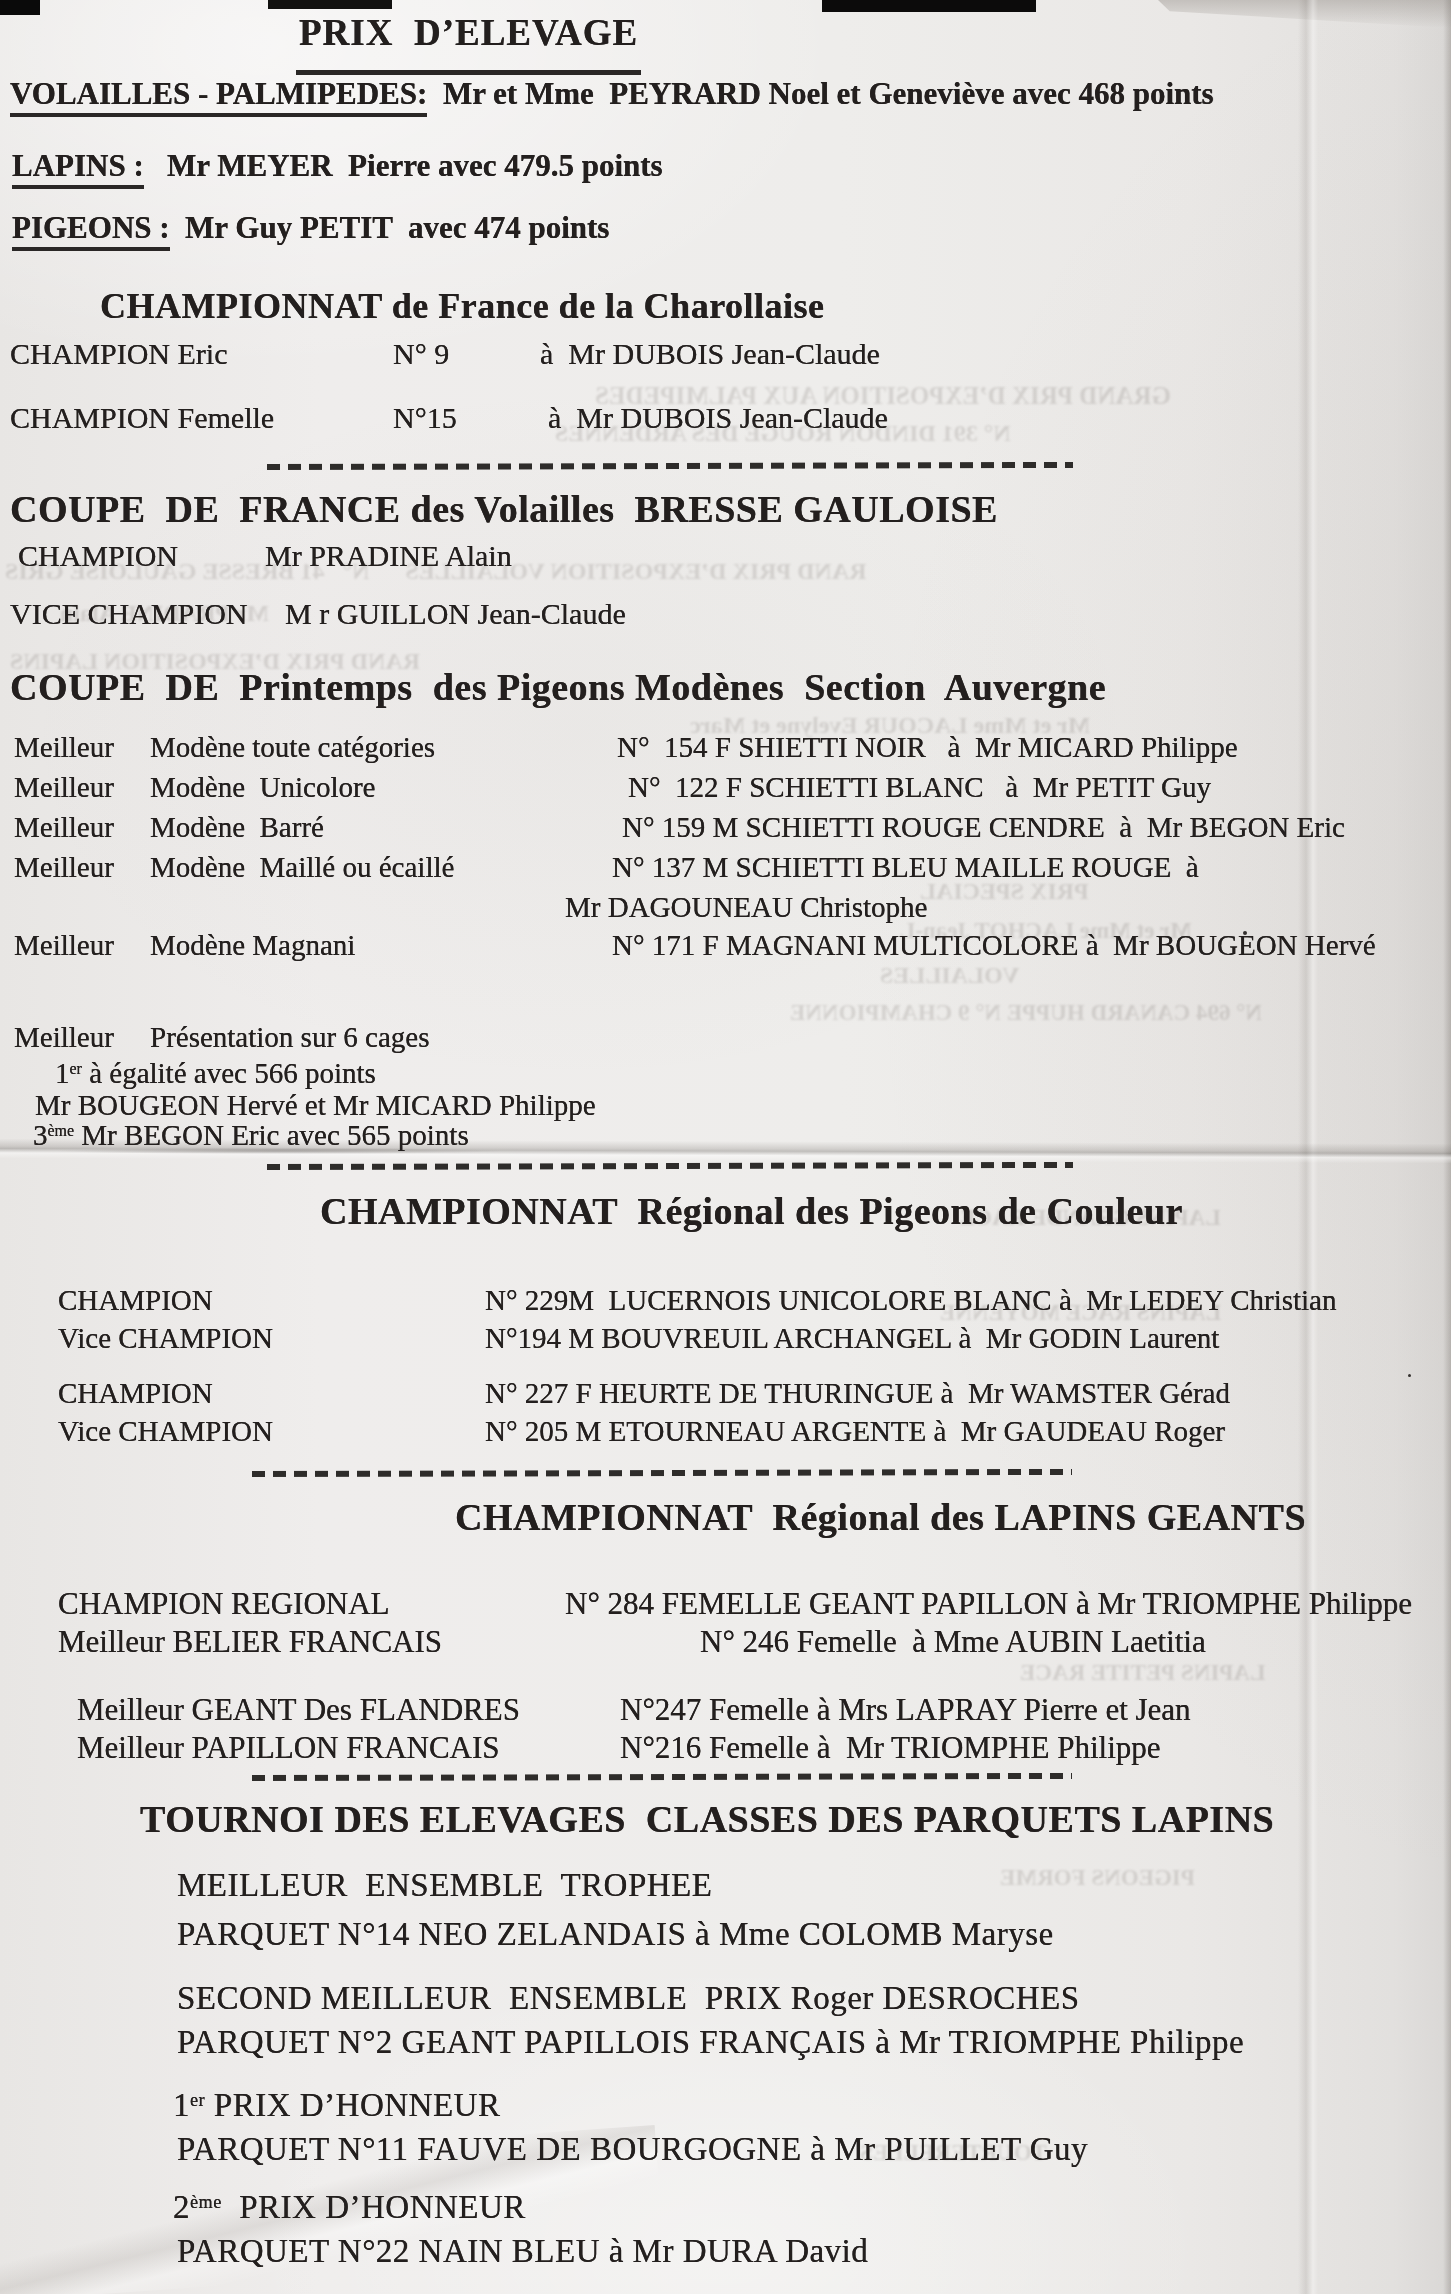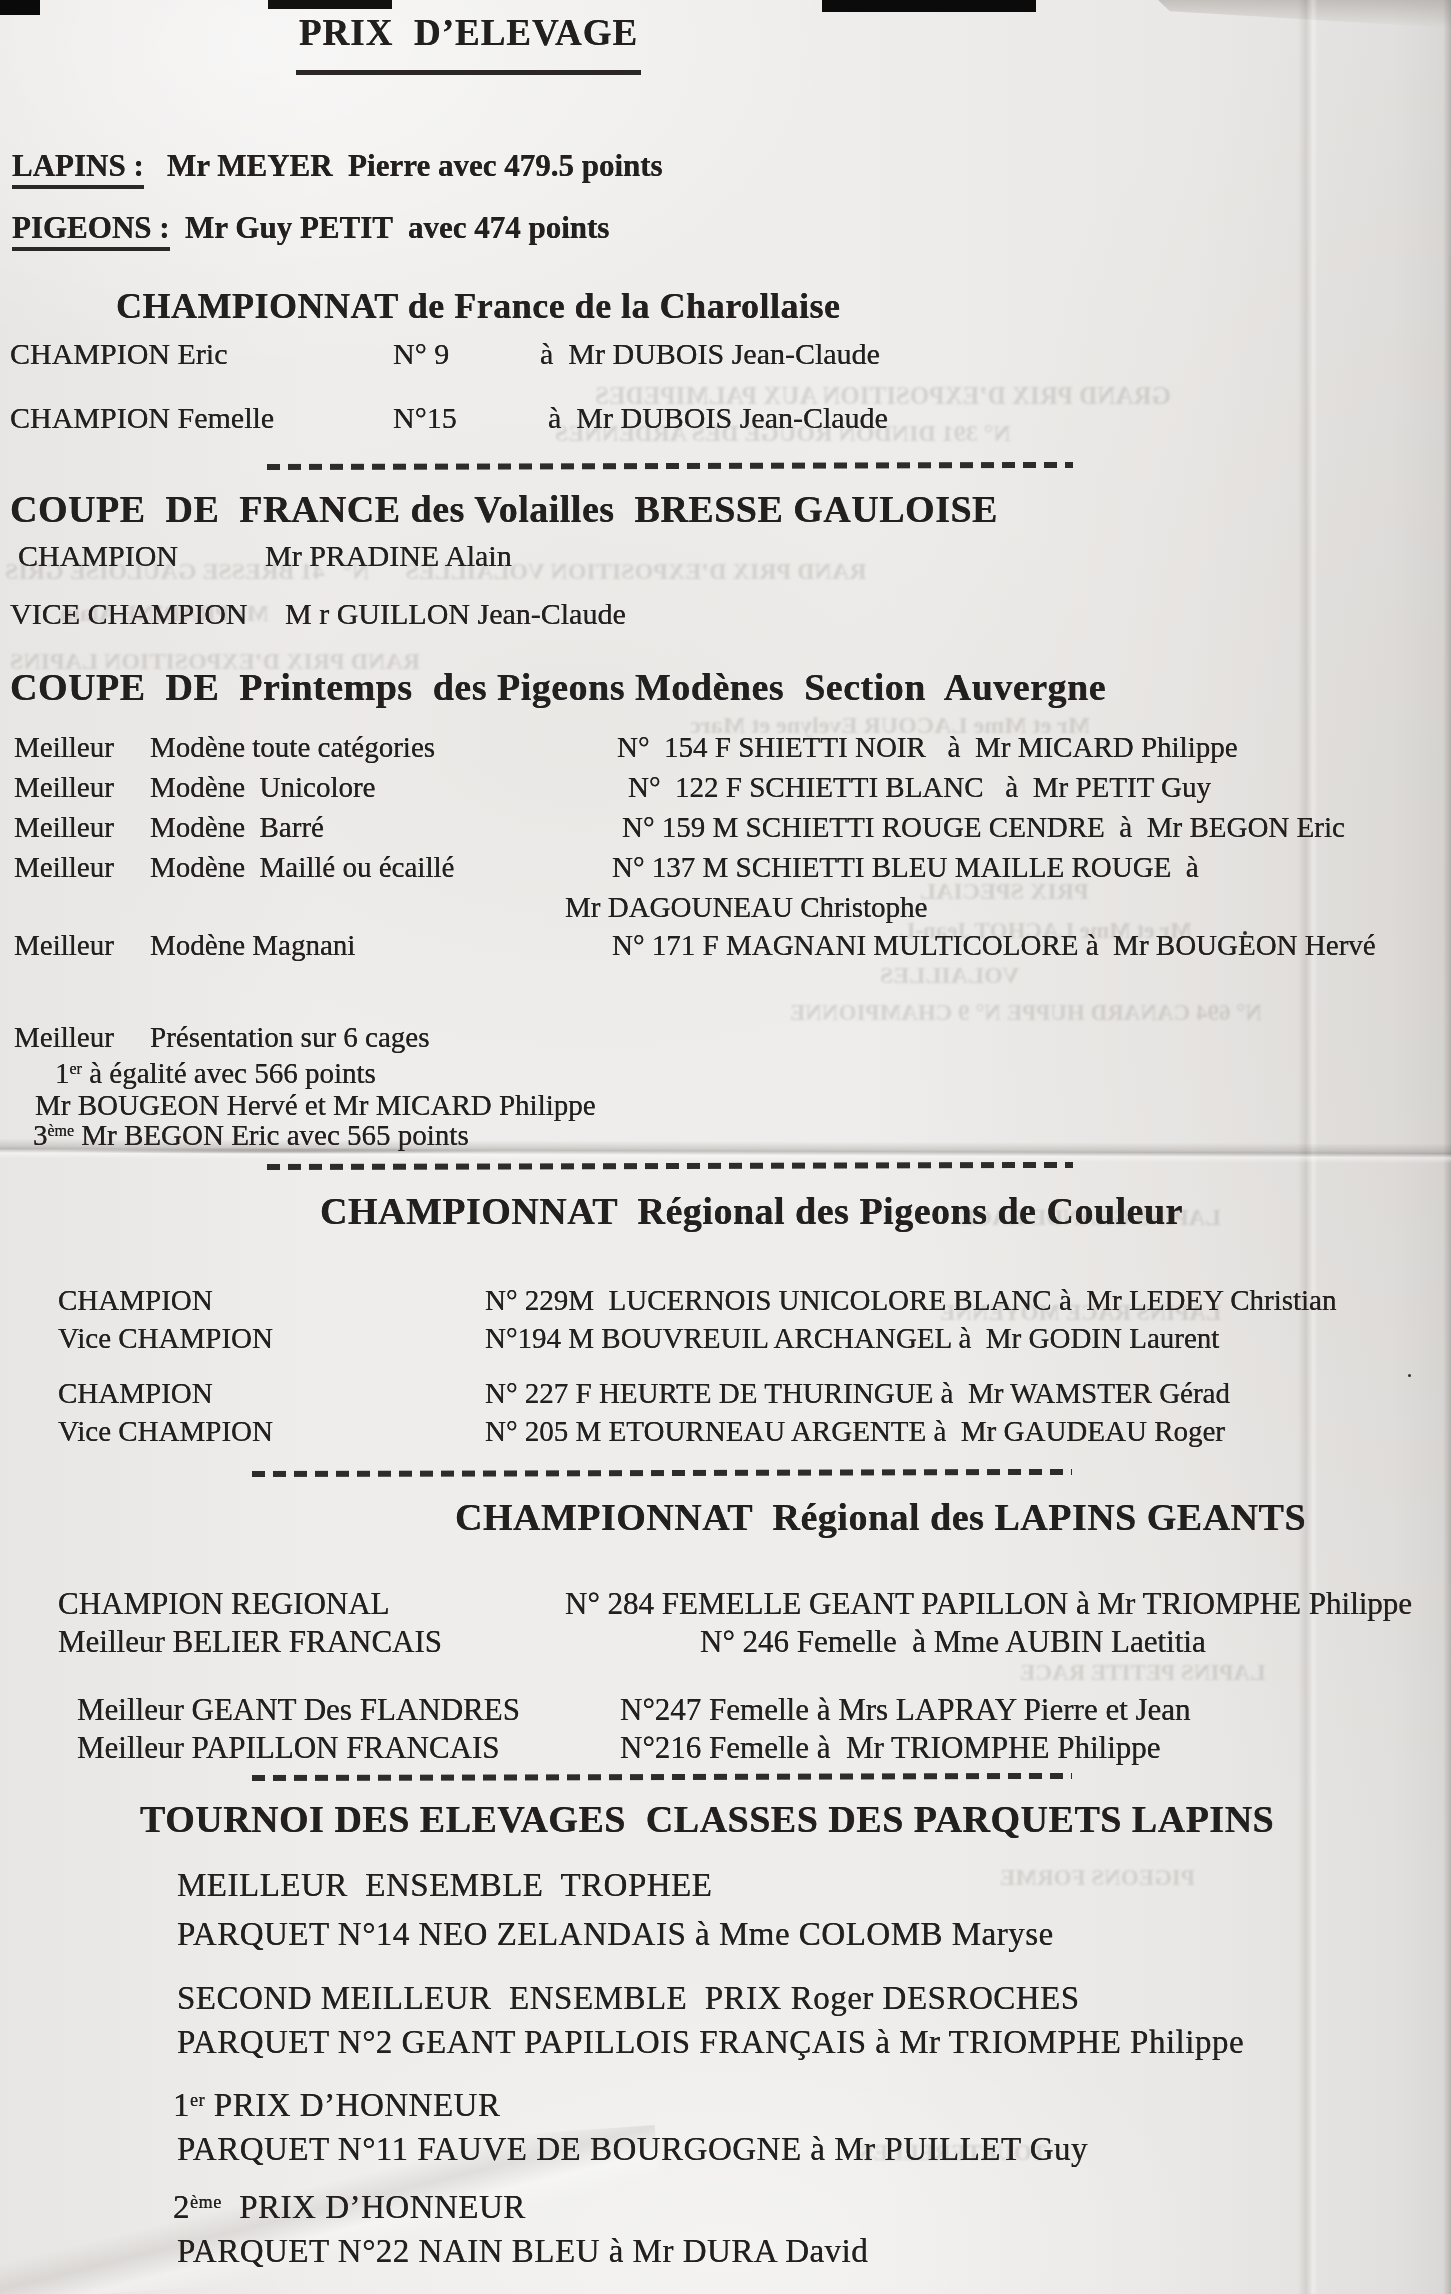--- a/index.html
+++ b/index.html
@@ -80,24 +80,25 @@
   <div class="bleed" style="left:880px;top:962px;font-size:24px;">VOLAILLES</div>
   <div class="bleed" style="left:790px;top:1000px;font-size:23px;">N° 694 CANARD HUPPE N° 9 CHAMPIONNE</div>
   <div class="bleed" style="left:960px;top:1205px;font-size:23px;">LAPINS GRANDE RACE</div>
   <div class="bleed" style="left:940px;top:1300px;font-size:23px;">LAPINS RACE MOYENNE</div>
   <div class="bleed" style="left:1020px;top:1660px;font-size:23px;">LAPINS PETITE RACE</div>
   <div class="bleed" style="left:1000px;top:1865px;font-size:23px;">PIGEONS FORME</div>
   <div class="bleed" style="left:860px;top:2140px;font-size:23px;">TOURTERELLES</div>
 
   <div class="ln fs-title b" style="left:296px;top:14px;"><span class="tu">PRIX  D’ELEVAGE</span></div>
 
+  <div class="ln fs-award b" style="left:10px;top:78px;"><span class="u">VOLAILLES - PALMIPEDES:</span><span>  Mr et Mme  PEYRARD Noel et Geneviève avec 468 points</span></div>
   <div class="ln fs-award b" style="left:12px;top:150px;"><span class="u">LAPINS :</span><span>   Mr MEYER  Pierre avec 479.5 points</span></div>
   <div class="ln fs-award b" style="left:12px;top:212px;"><span class="u">PIGEONS :</span><span>  Mr Guy PETIT  avec 474 points</span></div>
 
-  <div class="ln fs-h36 b" style="left:116px;top:288px;">CHAMPIONNAT de France de la Charollaise</div>
+  <div class="ln fs-h36 b" style="left:100px;top:288px;">CHAMPIONNAT de France de la Charollaise</div>
   <div class="ln fs-30" style="left:10px;top:338px;">CHAMPION Eric</div>
   <div class="ln fs-30" style="left:393px;top:338px;">N° 9</div>
   <div class="ln fs-30" style="left:540px;top:338px;">à  Mr DUBOIS Jean-Claude</div>
   <div class="ln fs-30" style="left:10px;top:402px;">CHAMPION Femelle</div>
   <div class="ln fs-30" style="left:393px;top:402px;">N°15</div>
   <div class="ln fs-30" style="left:548px;top:402px;">à  Mr DUBOIS Jean-Claude</div>
 
   <div class="sep" style="left:267px;top:463px;width:806px;"></div>
 
   <div class="ln fs-h38 b" style="left:10px;top:490px;">COUPE  DE  FRANCE des Volailles  BRESSE GAULOISE</div>

